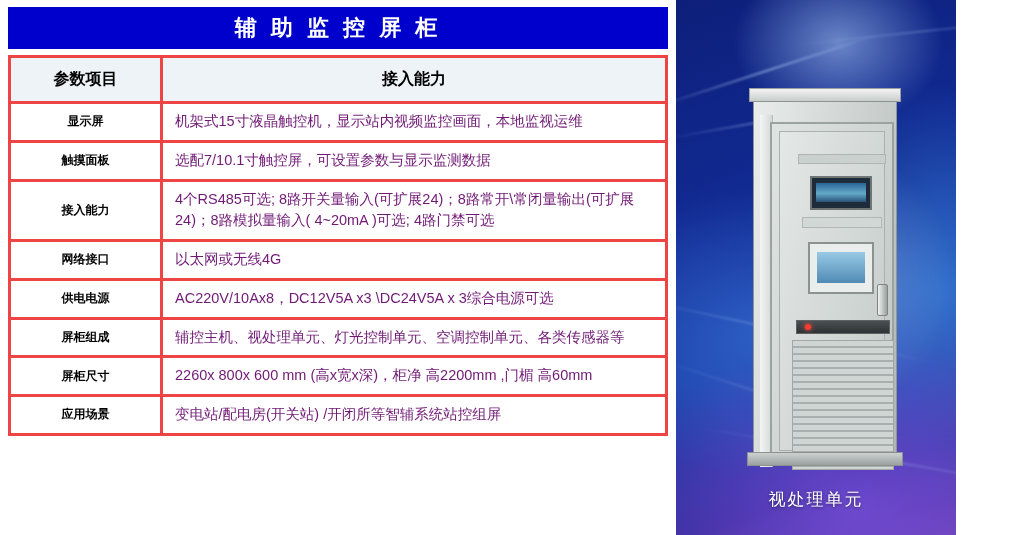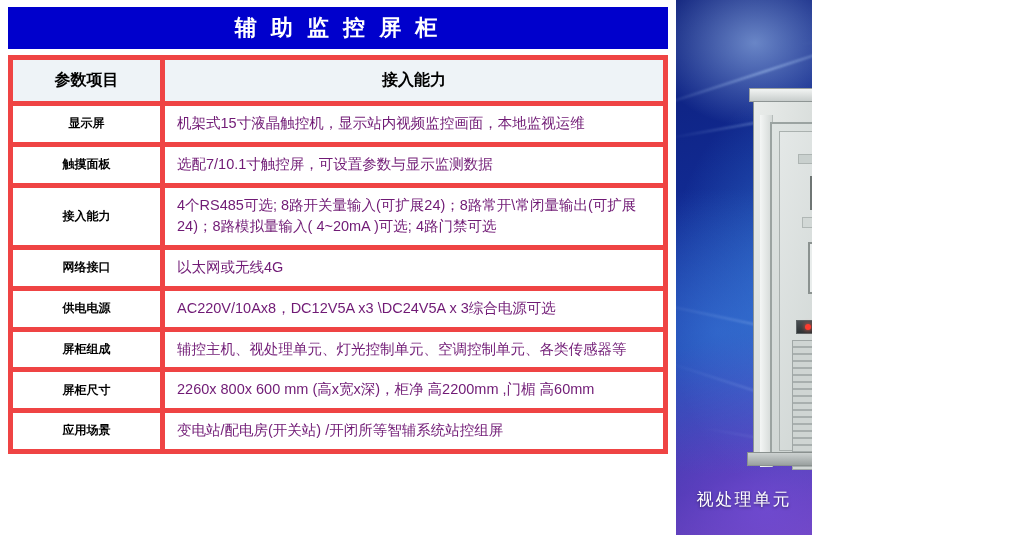--- a/index.html
+++ b/index.html
@@ -8,21 +8,21 @@
   }
   body {
     width: 1024px;
     height: 535px;
     overflow: hidden;
     font-family: "Liberation Sans", sans-serif;
     background: #ffffff;
   }
   .page {
     position: relative;
-    width: 812px;
+    width: 956px;
     height: 535px;
     display: flex;
   }
   
   .left-panel {
     width: 676px;
     height: 535px;
     background: #ffffff;
     position: relative;
     box-sizing: border-box;
@@ -39,21 +39,21 @@
     font-weight: bold;
     letter-spacing: 4px;
   }
   table.spec {
     width: 660px;
     margin: 6px 8px 0 8px;
     border-collapse: collapse;
     table-layout: fixed;
   }
   table.spec td {
-    border: 5px solid #ef4444;
+    border: 3px solid #ef4444;
     vertical-align: middle;
     box-sizing: border-box;
   }
   table.spec tr.header-row td {
     background: #eef3f7;
     font-weight: bold;
     font-size: 16px;
     text-align: center;
     height: 46px;
     color: #000;

